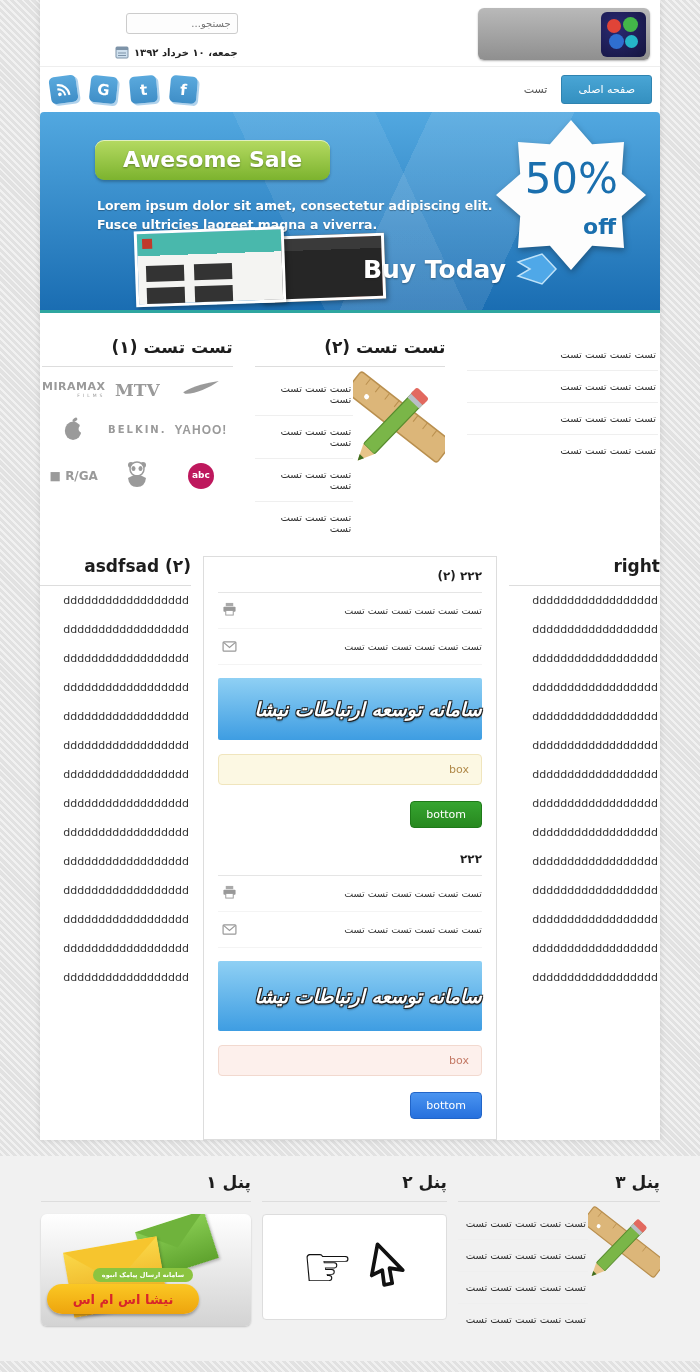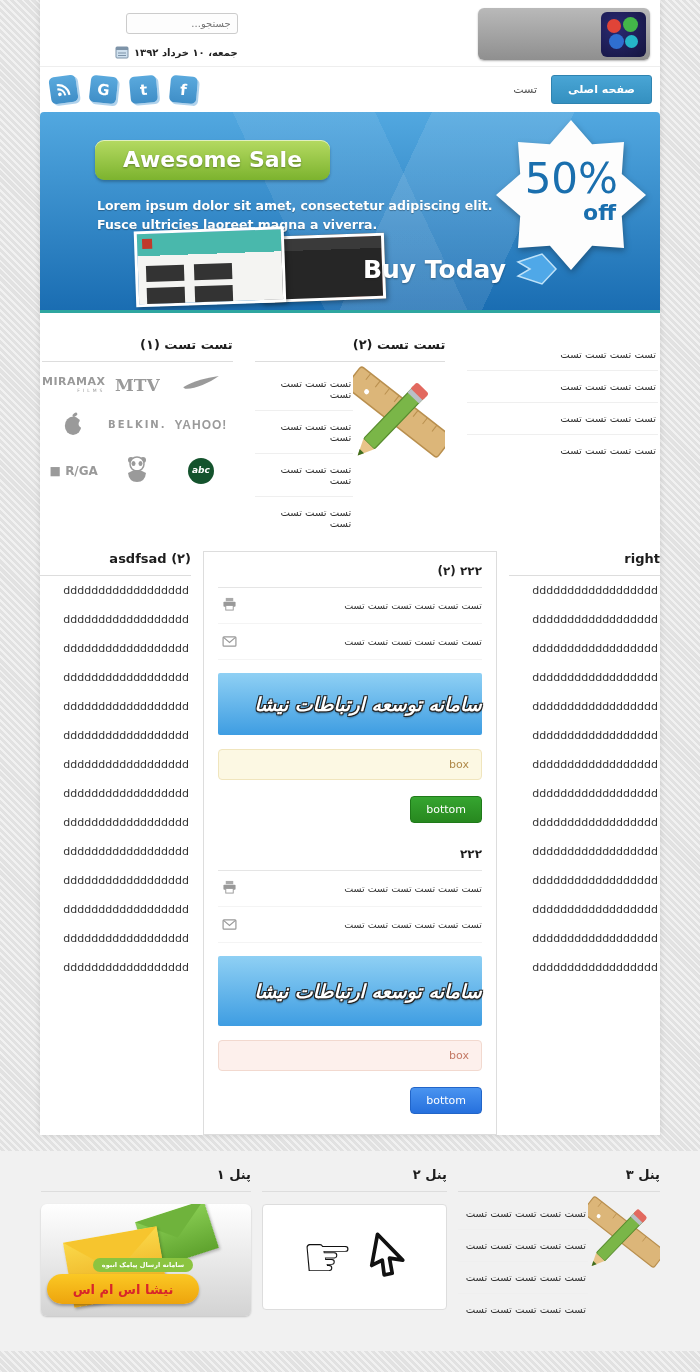--- a/index.html
+++ b/index.html
@@ -27,21 +27,21 @@
   .logo-badge { background:#223; color:#bfe6a8; font-size:6px; padding:1px 5px; border-radius:2px; letter-spacing:.5px; }
   .logo-sub { color:#f3f3f3; font-size:8px; text-shadow:0 1px 1px #666; }
   .search-date { margin-left:75px; padding-top:4px; text-align:right; }
   .search-date input { width:112px; height:21px; border:1px solid #ccc; border-radius:3px; font-size:10px; padding:0 6px;
     font-family:"DejaVu Sans",sans-serif; color:#555; background:#fdfdfd; direction:rtl; }
   .date-row { display:flex; align-items:center; gap:5px; margin-top:11px; font-size:10px; font-weight:bold; color:#222; }
 
   
   .topbar { display:flex; justify-content:space-between; align-items:center; height:45px; padding:0 8px; }
   .nav { display:flex; align-items:center; gap:14px; }
-  .btn-home { background:linear-gradient(#49a5d5,#3490c0); color:#fff; font-size:11px; font-weight:bold;
+  .btn-home { background:linear-gradient(#49a5d5,#3490c0); color:#fff; font-size:11px; font-weight:normal;
     padding:7px 16px; border-radius:3px; border:1px solid #2f83b0; cursor:pointer; }
   .nav-link { font-size:11px; color:#555; text-decoration:none; cursor:pointer; }
   .social { display:flex; gap:13px; direction:ltr; margin-left:2px; }
   .sicon { width:27px; height:27px; background:linear-gradient(#5aa9dd,#3f8ec7); border-radius:5px; color:#fff;
     display:flex; align-items:center; justify-content:center; font-weight:bold; font-size:15px;
     box-shadow:2px 2px 0 rgba(150,195,230,.75); cursor:pointer; }
   .rot1{transform:rotate(-8deg);} .rot2{transform:rotate(6deg);} .rot3{transform:rotate(-5deg);} .rot4{transform:rotate(5deg);}
 
   
   .banner { position:relative; height:201px; direction:ltr; overflow:hidden; cursor:pointer;
@@ -57,45 +57,45 @@
   .thumbs { position:absolute; left:95px; top:115px; width:250px; height:80px; transform:rotate(-2deg); }
   .thumb { position:absolute; border:3px solid #fff; box-shadow:2px 2px 5px rgba(0,0,0,.35); }
   .thumb.t2 { left:125px; top:10px; width:125px; height:66px; background:#262626;
     background-image:linear-gradient(#3a3a3a 12px, #262626 12px), linear-gradient(90deg,#262626 60%, #a32 60%); }
   .thumb.t1 { left:0; top:0; width:150px; height:76px;
     background:linear-gradient(#49b8ac 22px, #f4f4f2 22px);
     background-repeat:no-repeat; }
   .thumb.t1 .blk { position:absolute; background:#333; width:38px; height:16px; }
   .burst { position:absolute; right:14px; top:8px; width:150px; height:150px; }
   .burst-num { position:absolute; right:28px; top:38px; color:#1a6fae; font-size:42px; font-weight:normal; line-height:1; }
-  .burst-off { position:absolute; right:30px; top:80px; color:#1a6fae; font-size:22px; font-weight:bold; }
+  .burst-off { position:absolute; right:30px; top:94px; color:#1a6fae; font-size:22px; font-weight:bold; }
   .buy { position:absolute; right:102px; bottom:24px; color:#fff; font-size:25px; font-weight:bold; text-shadow:0 1px 2px rgba(0,0,0,.35); display:flex; align-items:center; gap:10px; }
 
   
   .newsflash { display:flex; align-items:center; margin-top:16px; height:50px; background:#ededed; border:1px solid #e2e2e2; border-radius:4px; padding:0 22px; }
   .newsflash .nf-text { flex:1; text-align:center; font-size:10px; font-weight:bold; color:#333; }
 
   
   .cols3 { display:flex; gap:22px; margin-top:24px; min-height:168px; padding:0 2px; }
   .col { flex:1; }
-  .mod-title { font-size:13px; font-weight:bold; color:#1d1d1d; padding-bottom:9px; border-bottom:1px solid #ddd; }
+  .mod-title { font-size:17px; font-weight:bold; color:#1d1d1d; padding-bottom:9px; border-bottom:1px solid #ddd; }
   .list-sm { margin-top:2px; }
   .list-sm .li { font-size:10px; color:#333; padding:10px 2px; border-bottom:1px solid #efefef; cursor:pointer; }
   .list-sm .li:last-child { border-bottom:none; }
   .icon-flex { display:flex; margin-top:4px; }
   .icon-flex .ilist { flex:1; }
   .brands { display:grid; grid-template-columns:repeat(3,1fr); direction:ltr; margin-top:14px; row-gap:16px; align-items:center; justify-items:center; color:#9a9a9a; }
   .brand { text-align:right; line-height:1; }
   .b-miramax .l1 { font-size:11px; font-weight:900; letter-spacing:.5px; }
   .b-miramax .l2 { font-size:4.5px; letter-spacing:3px; margin-top:2px; }
   .b-mtv { font-size:17px; font-weight:900; font-family:"DejaVu Serif",serif; }
   .b-belkin { font-size:10px; font-weight:bold; letter-spacing:2px; }
   .b-yahoo { font-size:12px; font-weight:bold; font-family:Liberation Sans, sans-serif; letter-spacing:1px; }
   .b-rga { font-size:12px; font-weight:bold; }
-  .b-abc { width:26px; height:26px; border-radius:50%; background:#14532d; color:#fff; font-size:9px; font-weight:bold; display:flex; align-items:center; justify-content:center;font-style:italic; }
+  .b-abc { width:26px; height:26px; border-radius:50%; background:#be185d; color:#fff; font-size:9px; font-weight:bold; display:flex; align-items:center; justify-content:center; }
 
   
   .mid { display:flex; margin-top:12px; align-items:flex-start; }
   .mid-side { width:163px; }
   .mid-side.right { padding-left:12px; }
   .mid-side.left { padding-right:12px; }
   .drows .drow { font-size:11px; color:#333; padding:8px 2px; text-align:right; cursor:pointer; }
   .card { width:294px; background:#fff; border:1px solid #ddd; padding:12px 14px 20px; }
   .card-title { font-size:12px; font-weight:bold; color:#1d1d1d; padding-bottom:9px; border-bottom:1px solid #e5e5e5; }
   .art-row { display:flex; align-items:center; padding:8px 0; border-bottom:1px solid #f4f4f4; }

